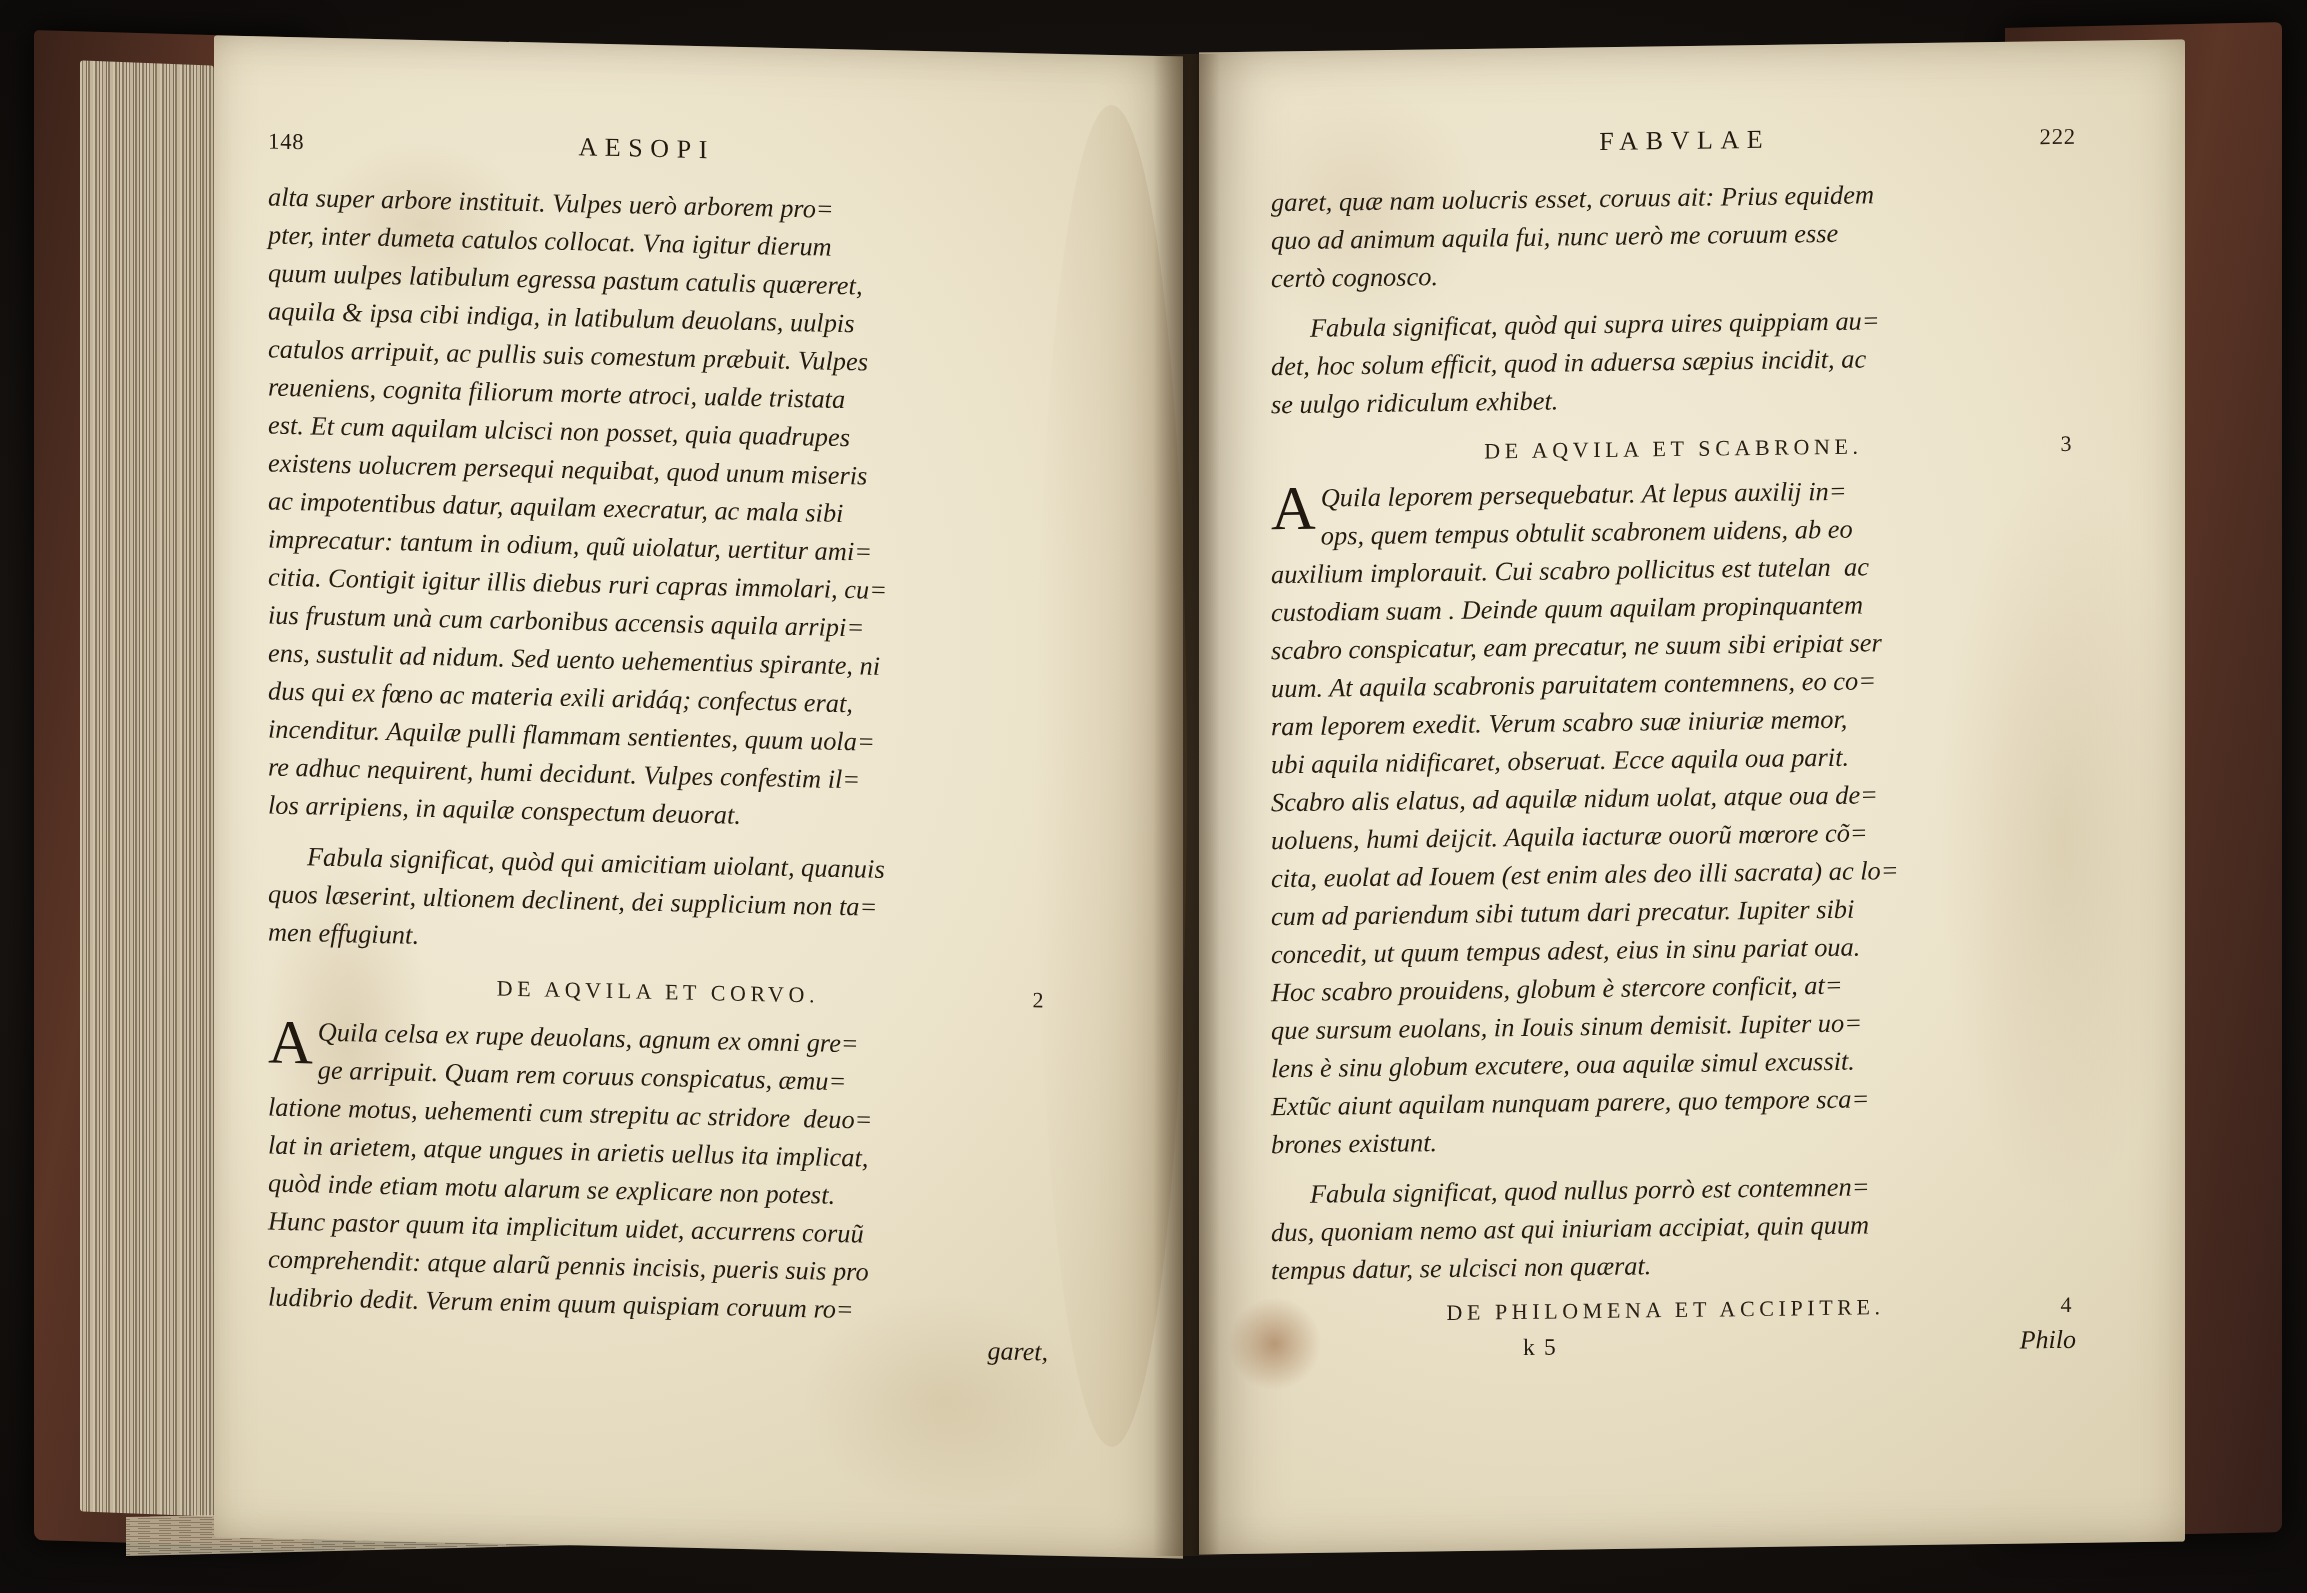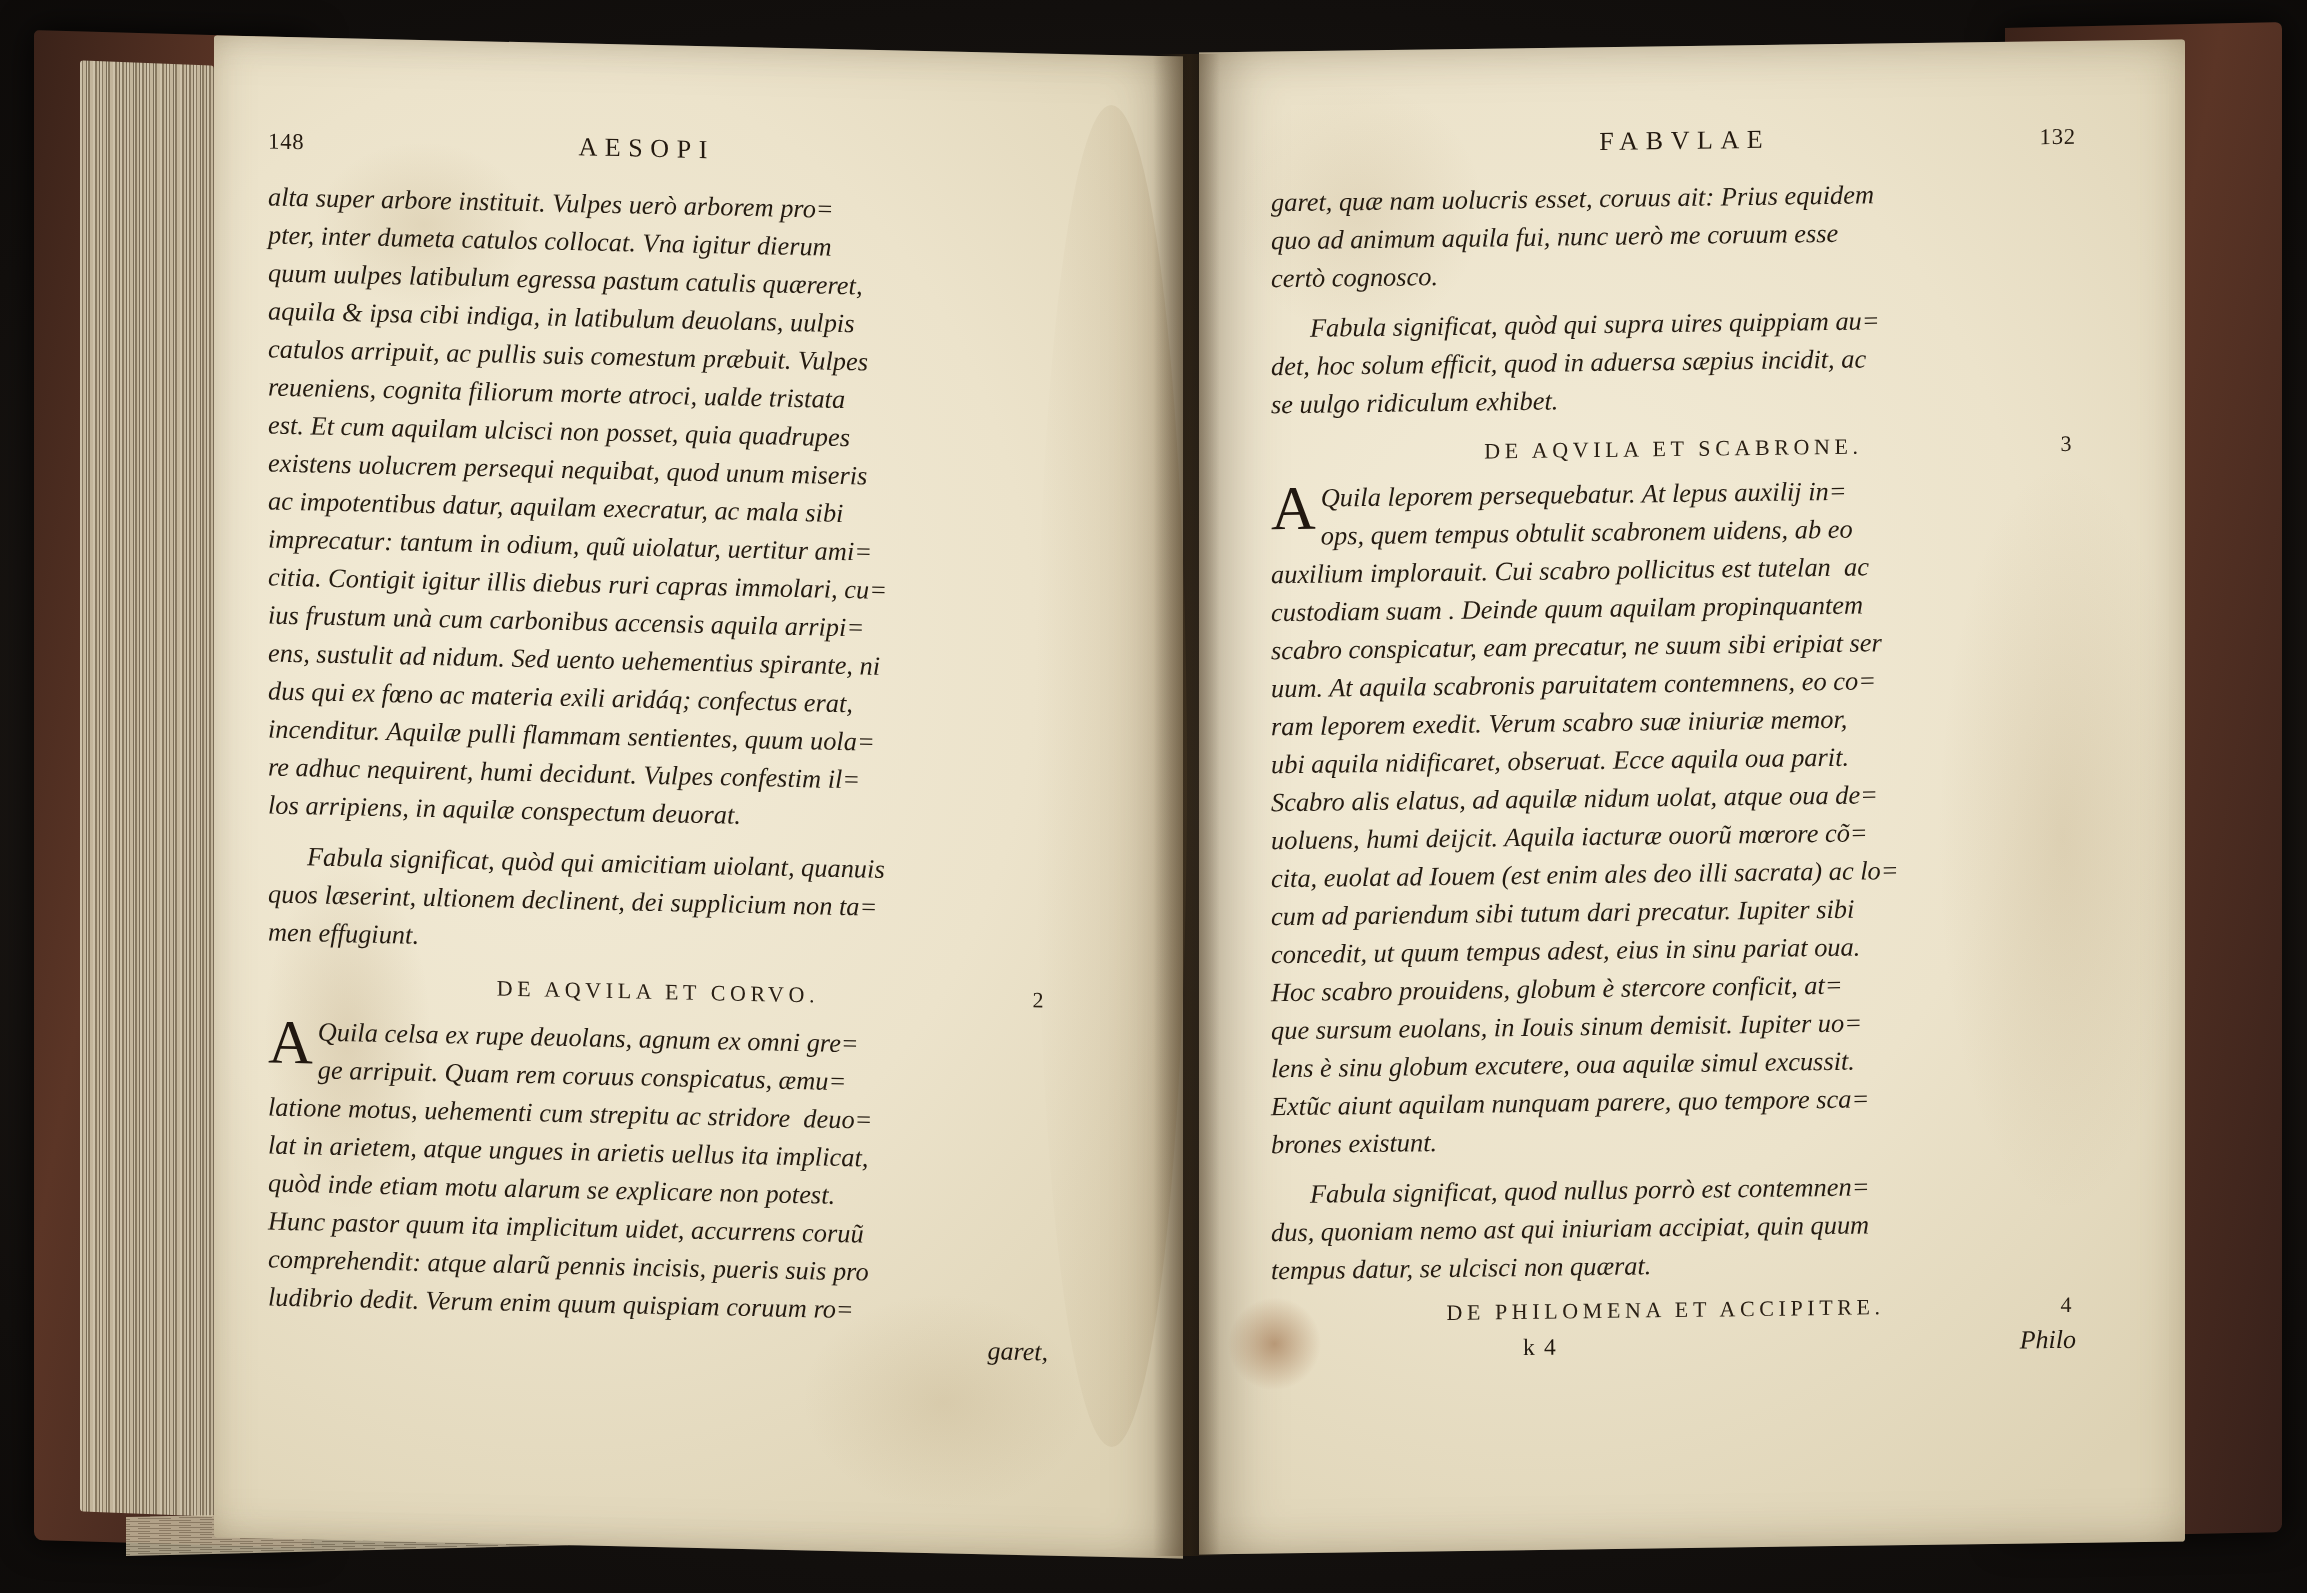--- a/index.html
+++ b/index.html
@@ -278,21 +278,21 @@
 
       <div style="height:5px;"></div>
       <div class="catchword">garet,</div>
     </div>
 
     <div class="textblock" id="text-right">
 
       <div class="folio-row">
         <span style="width:59px;"></span>
         <span class="running-head">FABVLAE</span>
-        <span class="folio-num">132</span>
+        <span class="folio-num">222</span>
       </div>
 
       <div style="height:22px;"></div>
 
       <div>
         <div class="body-line">garet, quæ nam uolucris esset, coruus ait: Prius equidem</div>
         <div class="body-line">quo ad animum aquila fui, nunc uerò me coruum esse</div>
         <div class="body-line">certò cognosco.</div>
       </div>
 
@@ -348,21 +348,21 @@
 
       <div class="chapter-head">
         <span style="width:34px;"></span>
         <span class="ch-title">DE PHILOMENA ET ACCIPITRE.</span>
         <span class="ch-num">4</span>
       </div>
 
       <div style="height:6.7px;"></div>
 
       <div style="display:flex; align-items:baseline; padding-left:252px;">
-        <span class="sig-row">k  4</span>
+        <span class="sig-row">k  5</span>
         <span style="flex:1;"></span>
         <span class="catchword" style="width:185px;">Philo</span>
       </div>
 
     </div>
 
   </div>
 </div>
 
 

